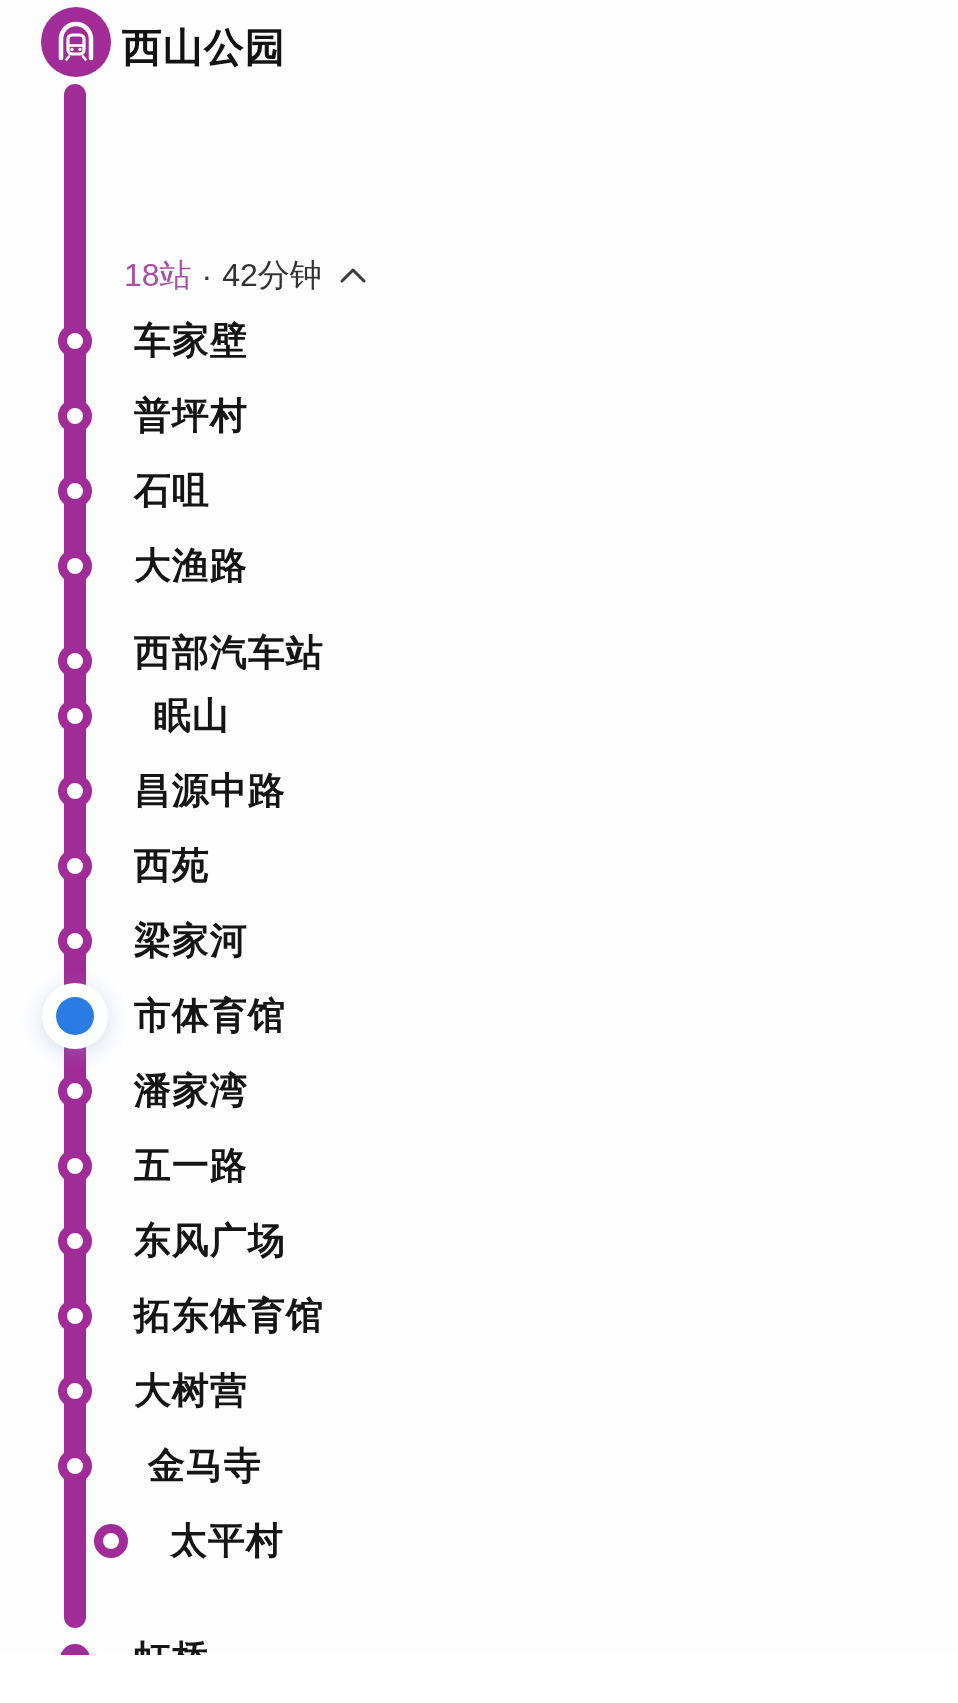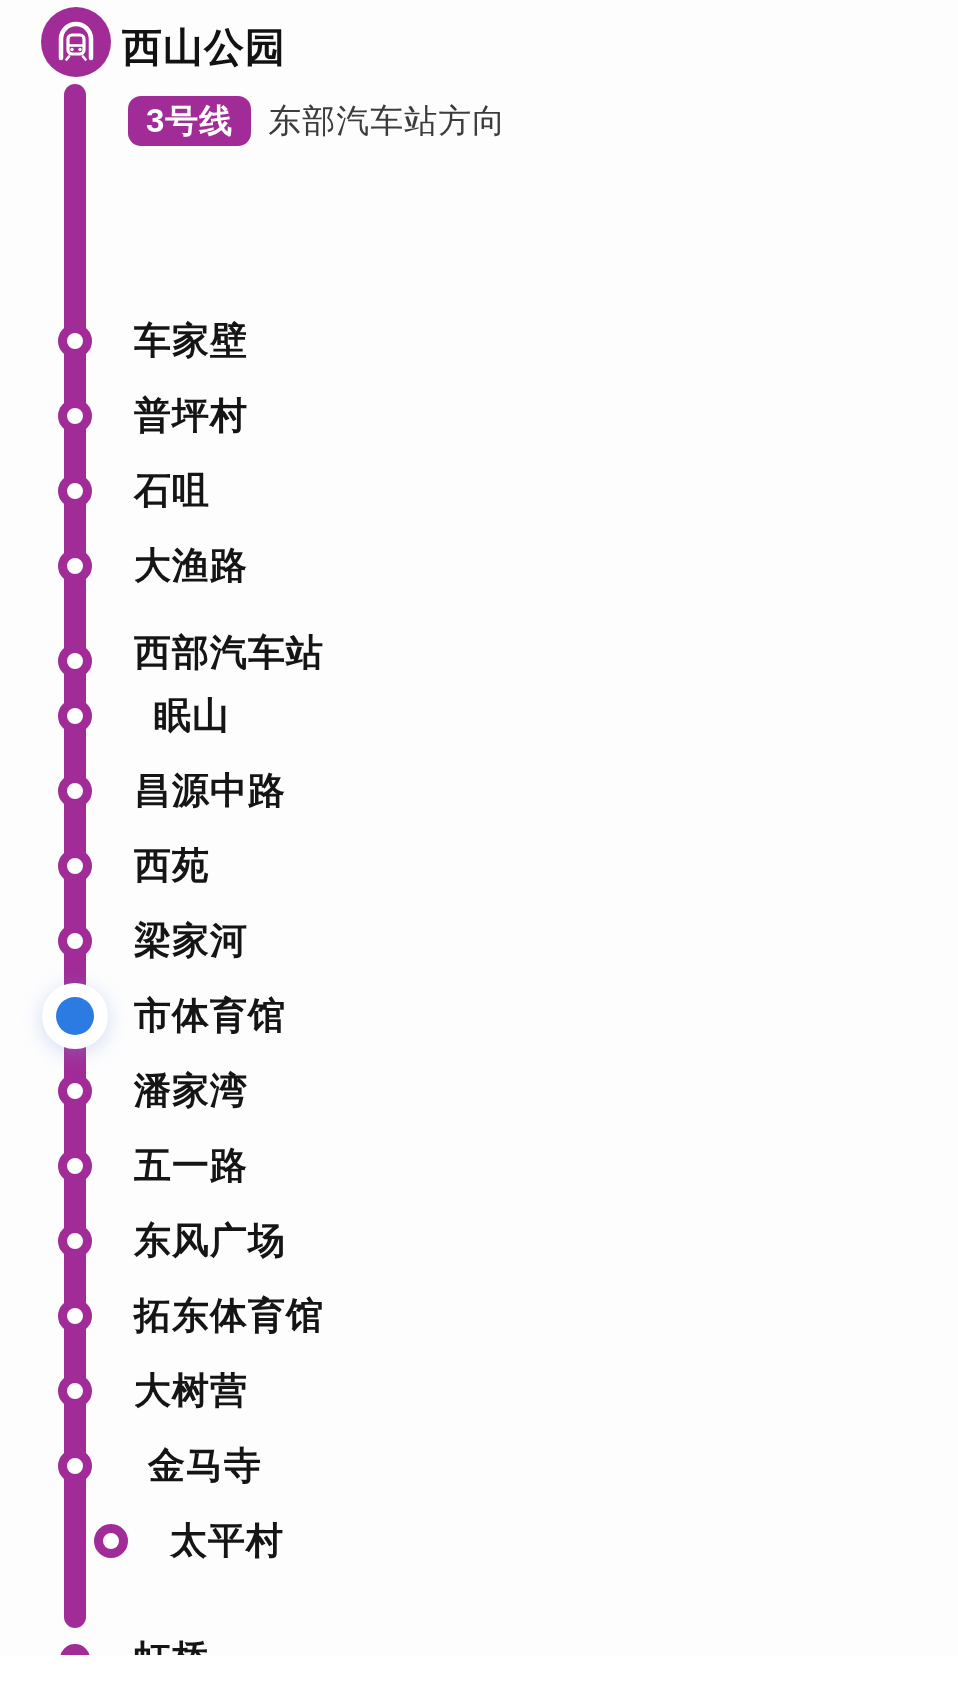--- a/index.html
+++ b/index.html
@@ -163,25 +163,29 @@
       <line x1="28" y1="39.5" x2="44" y2="39.5" stroke="#ffffff" stroke-width="2.6"></line>
       <circle cx="32" cy="43.5" r="1.7" fill="#ffffff"></circle>
       <circle cx="40" cy="43.5" r="1.7" fill="#ffffff"></circle>
       <line x1="29" y1="50.5" x2="26.5" y2="53.5" stroke="#ffffff" stroke-width="2.6" stroke-linecap="round"></line>
       <line x1="43" y1="50.5" x2="45.5" y2="53.5" stroke="#ffffff" stroke-width="2.6" stroke-linecap="round"></line>
     </svg>
   </div>
 
   <div class="origin-title">西山公园</div>
 
-  <div class="badge-row">
-    <span class="line-badge">3号线</span>
-    <span class="direction">东部汽车站方向</span>
+
+  <div class="summary-row">
+    <span class="stops-count">18站</span>
+    <span class="summary-sep">·</span>
+    <span class="duration">42分钟</span>
+    <svg class="chevron" width="30" height="22" viewBox="0 0 30 22">
+      <polyline points="4,16 15,5 26,16" fill="none" stroke="#3C3C3C" stroke-width="3" stroke-linecap="round" stroke-linejoin="round"></polyline>
+    </svg>
   </div>
-
 
   <div id="stations">
       <div class="station-row" style="top: 303px;">
         <span class="stop-marker"></span>
         <span class="station-name">车家壁</span>
       </div>
       <div class="station-row" style="top: 378px;">
         <span class="stop-marker"></span>
         <span class="station-name">普坪村</span>
       </div>

